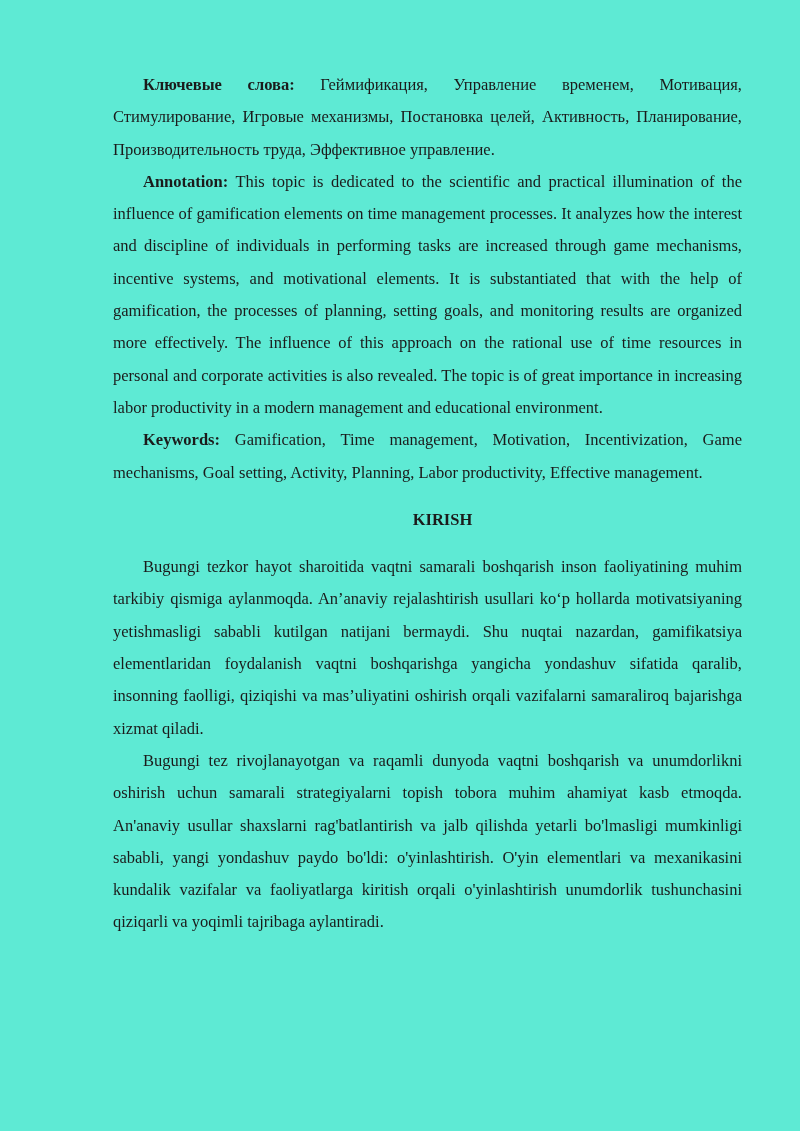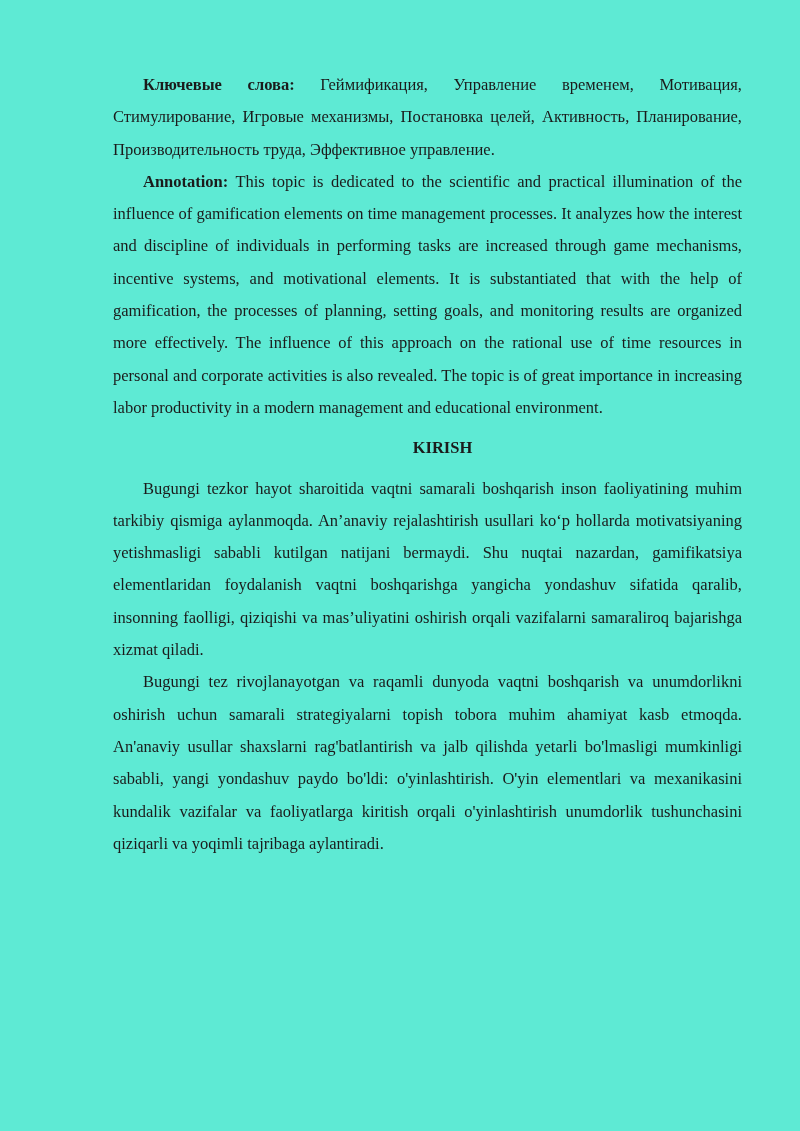--- a/index.html
+++ b/index.html
@@ -26,37 +26,38 @@
     color: #1b1b1b;
     text-align: justify;
     text-indent: 30px;
     -webkit-hyphens: none;
     hyphens: none;
   }
   p.para b.lead {
     font-weight: bold;
   }
   .heading {
-    margin: 8px;
+    margin: 15px;
     font: bold 16.5px/32.3px "Liberation Serif", serif;
     color: #1b1b1b;
     text-align: center;
     text-indent: 30px;
   }
 </style>
 </head>
 <body>
 
 <div class="page">
   <div class="content">
 
     <p class="para"><b class="lead">Ключевые слова:</b> <span>Геймификация, Управление временем, Мотивация, Стимулирование, Игровые механизмы, Постановка целей, Активность, Планирование, Производительность труда, Эффективное управление.</span></p>
 
     <p class="para"><b class="lead">Annotation:</b> <span>This topic is dedicated to the scientific and practical illumination of the influence of gamification elements on time management processes. It analyzes how the interest and discipline of individuals in performing tasks are increased through game mechanisms, incentive systems, and motivational elements. It is substantiated that with the help of gamification, the processes of planning, setting goals, and monitoring results are organized more effectively. The influence of this approach on the rational use of time resources in personal and corporate activities is also revealed. The topic is of great importance in increasing labor productivity in a modern management and educational environment.</span></p>
 
+    <p class="para"><b class="lead">Keywords:</b> <span>Gamification, Time management, Motivation, Incentivization, Game mechanisms, Goal setting, Activity, Planning, Labor productivity, Effective management.</span></p>
 
     <h2 class="heading">KIRISH</h2>
 
     <p class="para">Bugungi tezkor hayot sharoitida vaqtni samarali boshqarish inson faoliyatining muhim tarkibiy qismiga aylanmoqda. An’anaviy rejalashtirish usullari ko‘p hollarda motivatsiyaning yetishmasligi sababli kutilgan natijani bermaydi. Shu nuqtai nazardan, gamifikatsiya elementlaridan foydalanish vaqtni boshqarishga yangicha yondashuv sifatida qaralib, insonning faolligi, qiziqishi va mas’uliyatini oshirish orqali vazifalarni samaraliroq bajarishga xizmat qiladi.</p>
 
     <p class="para">Bugungi tez rivojlanayotgan va raqamli dunyoda vaqtni boshqarish va unumdorlikni oshirish uchun samarali strategiyalarni topish tobora muhim ahamiyat kasb etmoqda. An'anaviy usullar shaxslarni rag'batlantirish va jalb qilishda yetarli bo'lmasligi mumkinligi sababli, yangi yondashuv paydo bo'ldi: o'yinlashtirish. O'yin elementlari va mexanikasini kundalik vazifalar va faoliyatlarga kiritish orqali o'yinlashtirish unumdorlik tushunchasini qiziqarli va yoqimli tajribaga aylantiradi.</p>
 
 
   </div>
 </div>

